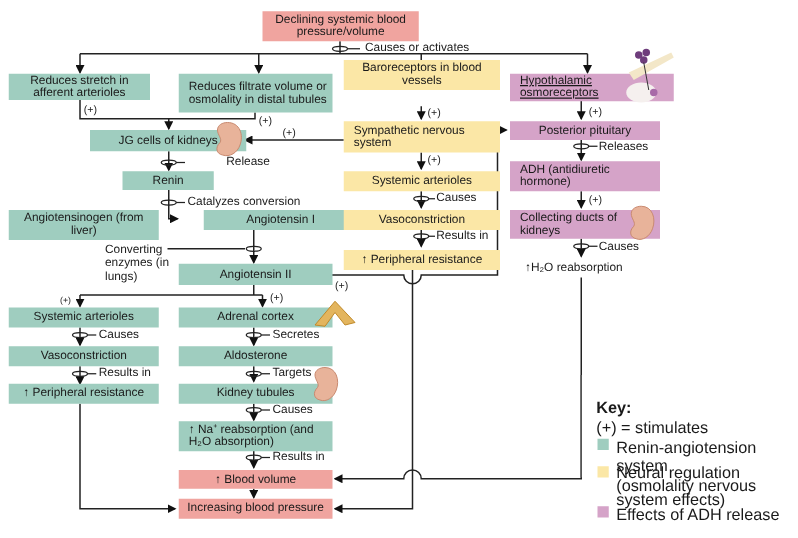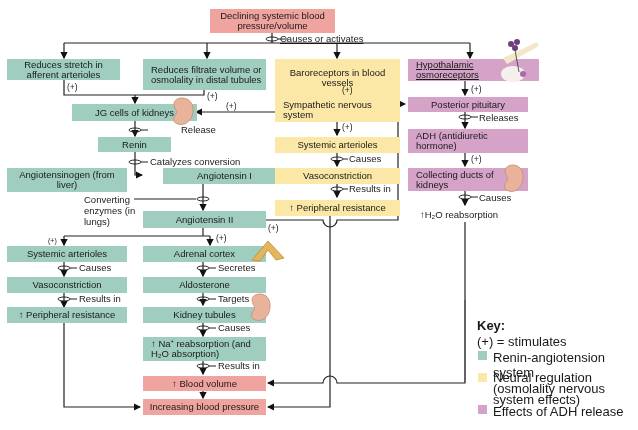--- a/index.html
+++ b/index.html
@@ -111,29 +111,29 @@
     <line x1="343" y1="159" x2="348" y2="159"></line>
     <line x1="343" y1="189" x2="348" y2="189"></line>
     <line x1="471" y1="117" x2="478" y2="117"></line>
     <line x1="471" y1="197" x2="478" y2="197"></line>
   </g>
 </svg>
 
 <div class="box red" style="left:210px;top:9px;width:125px;height:24px;">
     <span>Declining systemic blood pressure/volume</span>
   </div>
-<span class="lbl" style="left:280px;top:34px;text-decoration:underline;">Causes or activates</span>
+<span class="lbl" style="left:292px;top:34px;">Causes or activates</span>
 
 <div class="box green" style="left:7px;top:59px;width:113px;height:21px;">
     <span>Reduces stretch in afferent arterioles</span>
   </div>
 <div class="box green left" style="left:143px;top:59px;width:123px;height:31px;">
     <span>Reduces filtrate volume or osmolality in distal tubules</span>
   </div>
-<div class="box yellow" style="left:275px;top:59px;width:125px;height:38px;">
+<div class="box yellow" style="left:275px;top:48px;width:125px;height:24px;">
     <span>Baroreceptors in blood vessels</span>
   </div>
 <div class="box purple left" style="left:408px;top:59px;width:131px;height:22px;text-decoration:underline;">
     <span>Hypothalamic osmoreceptors</span>
   </div>
 
 <span class="plus" style="left:67px;top:83px;">(+)</span>
 <span class="plus" style="left:207px;top:92px;">(+)</span>
 <span class="plus" style="left:226px;top:102px;">(+)</span>
 <span class="plus" style="left:342px;top:86px;">(+)</span>

